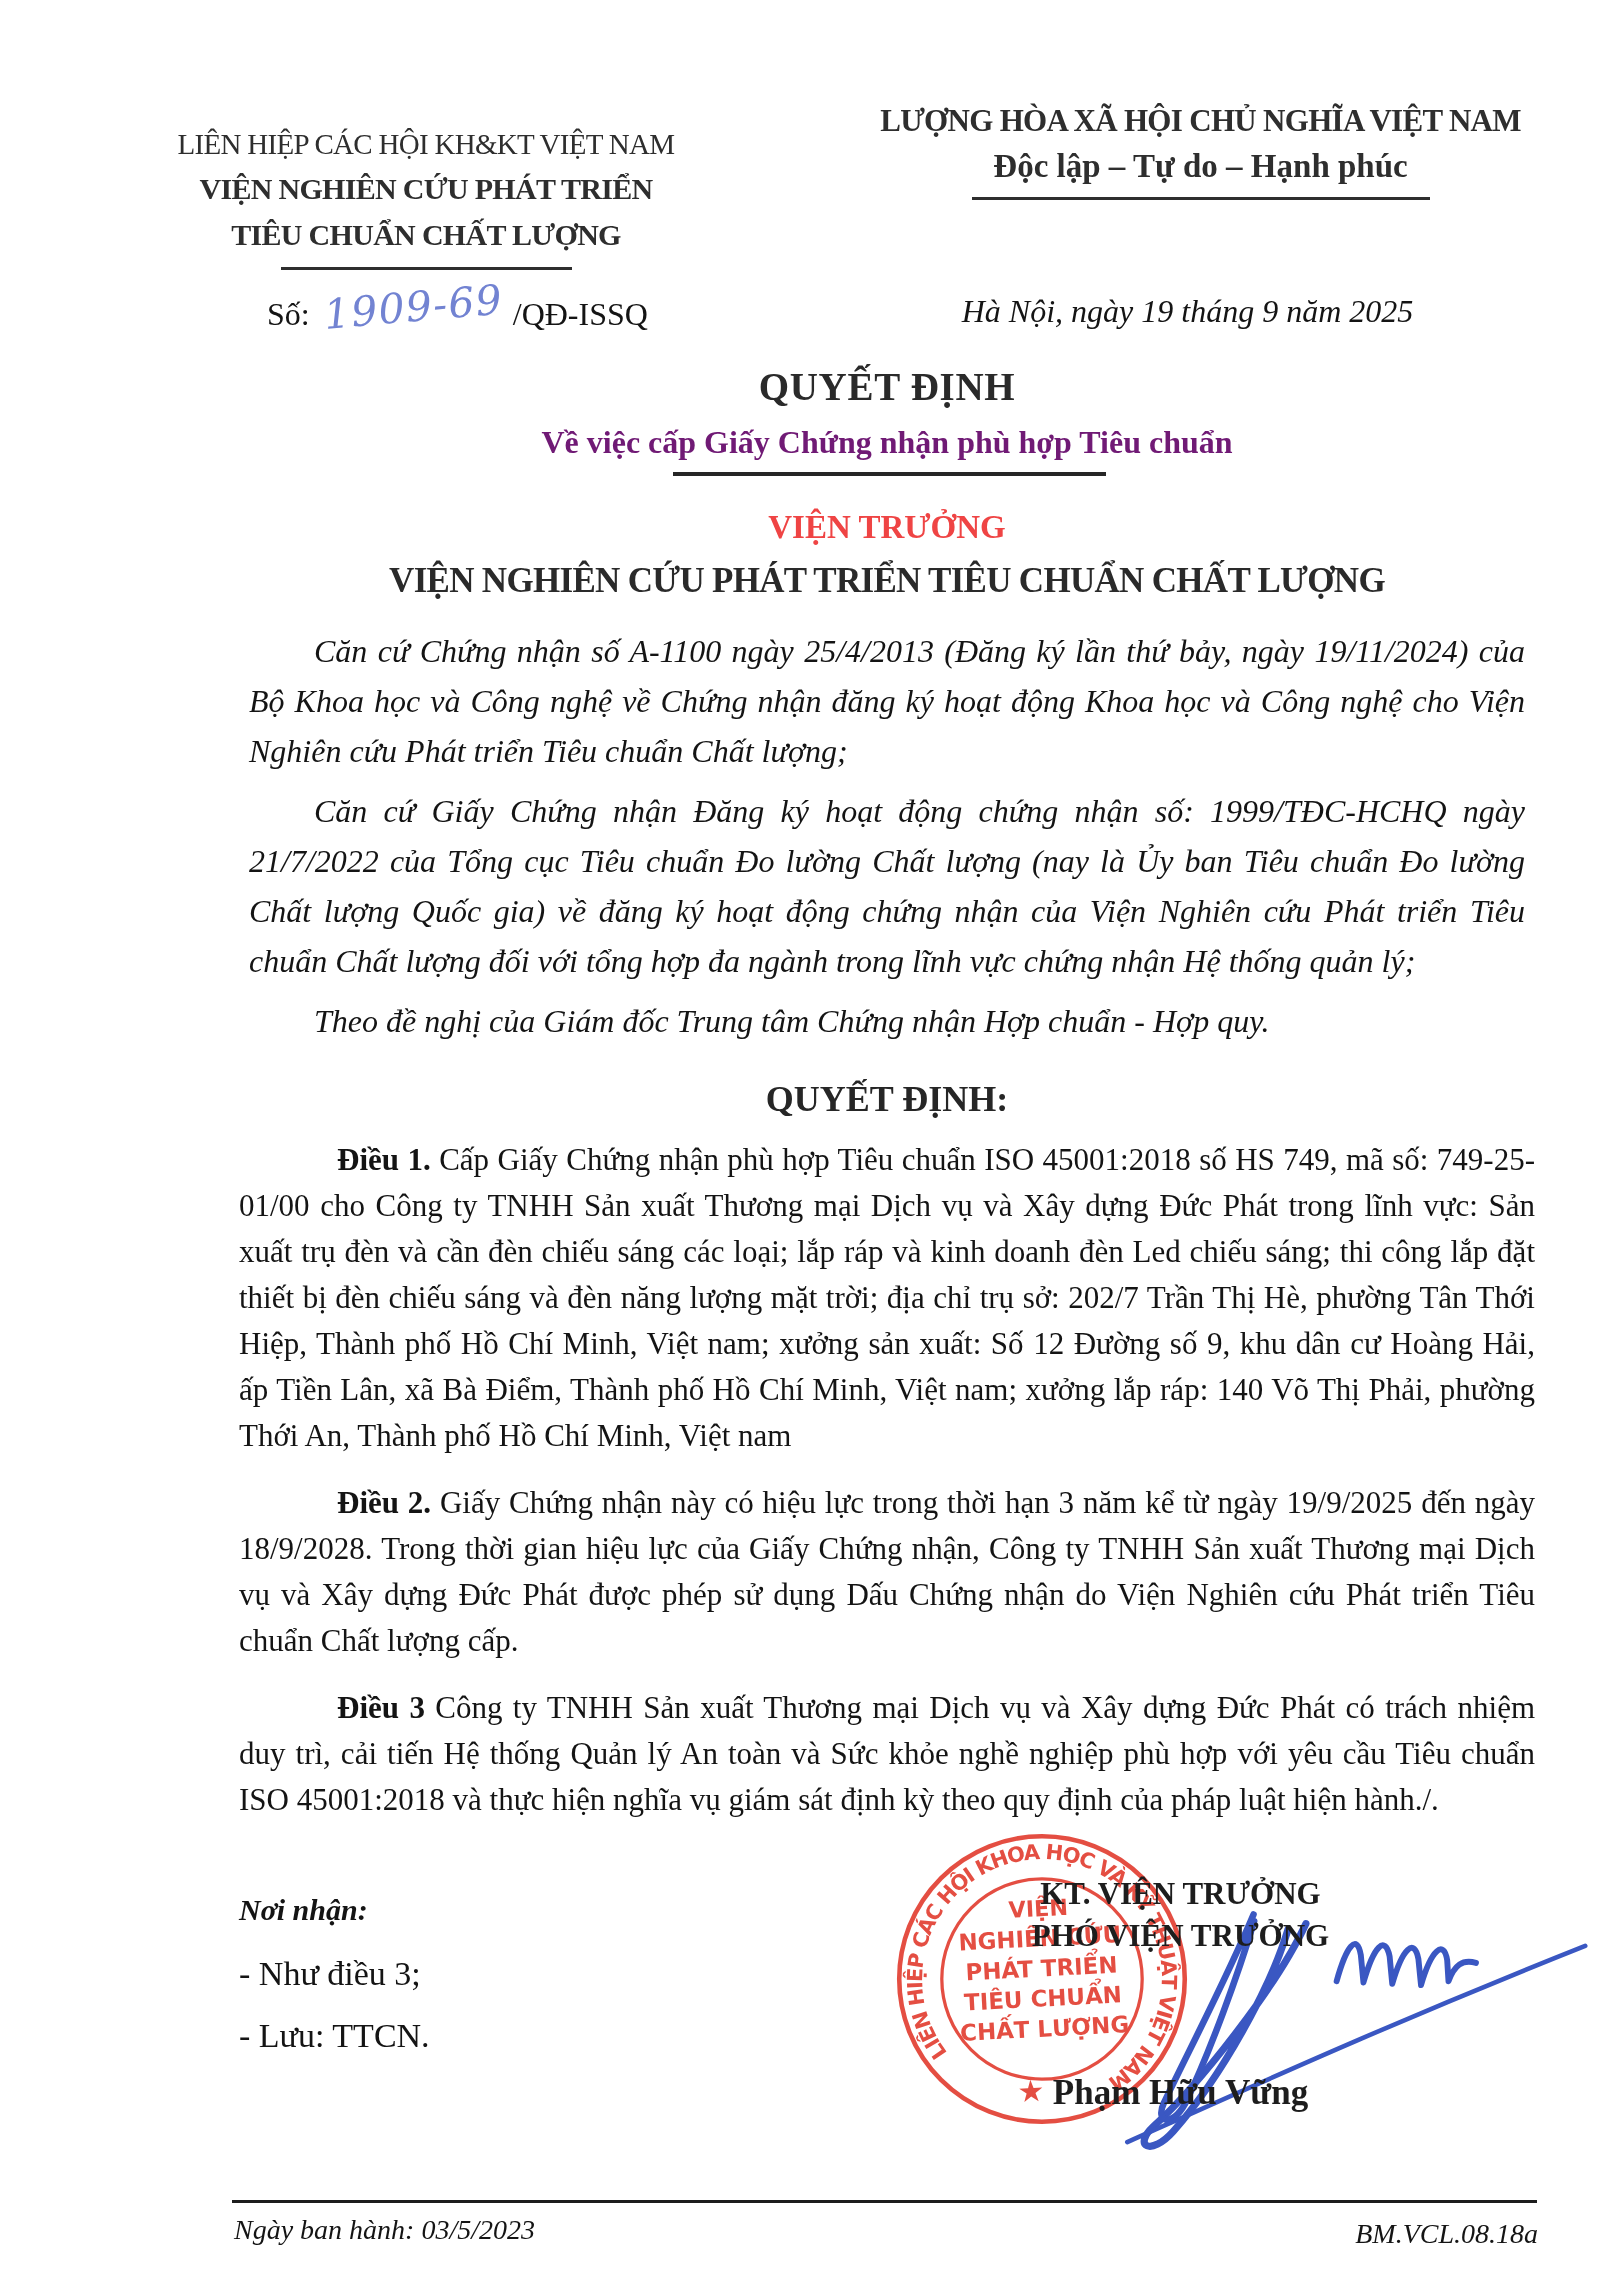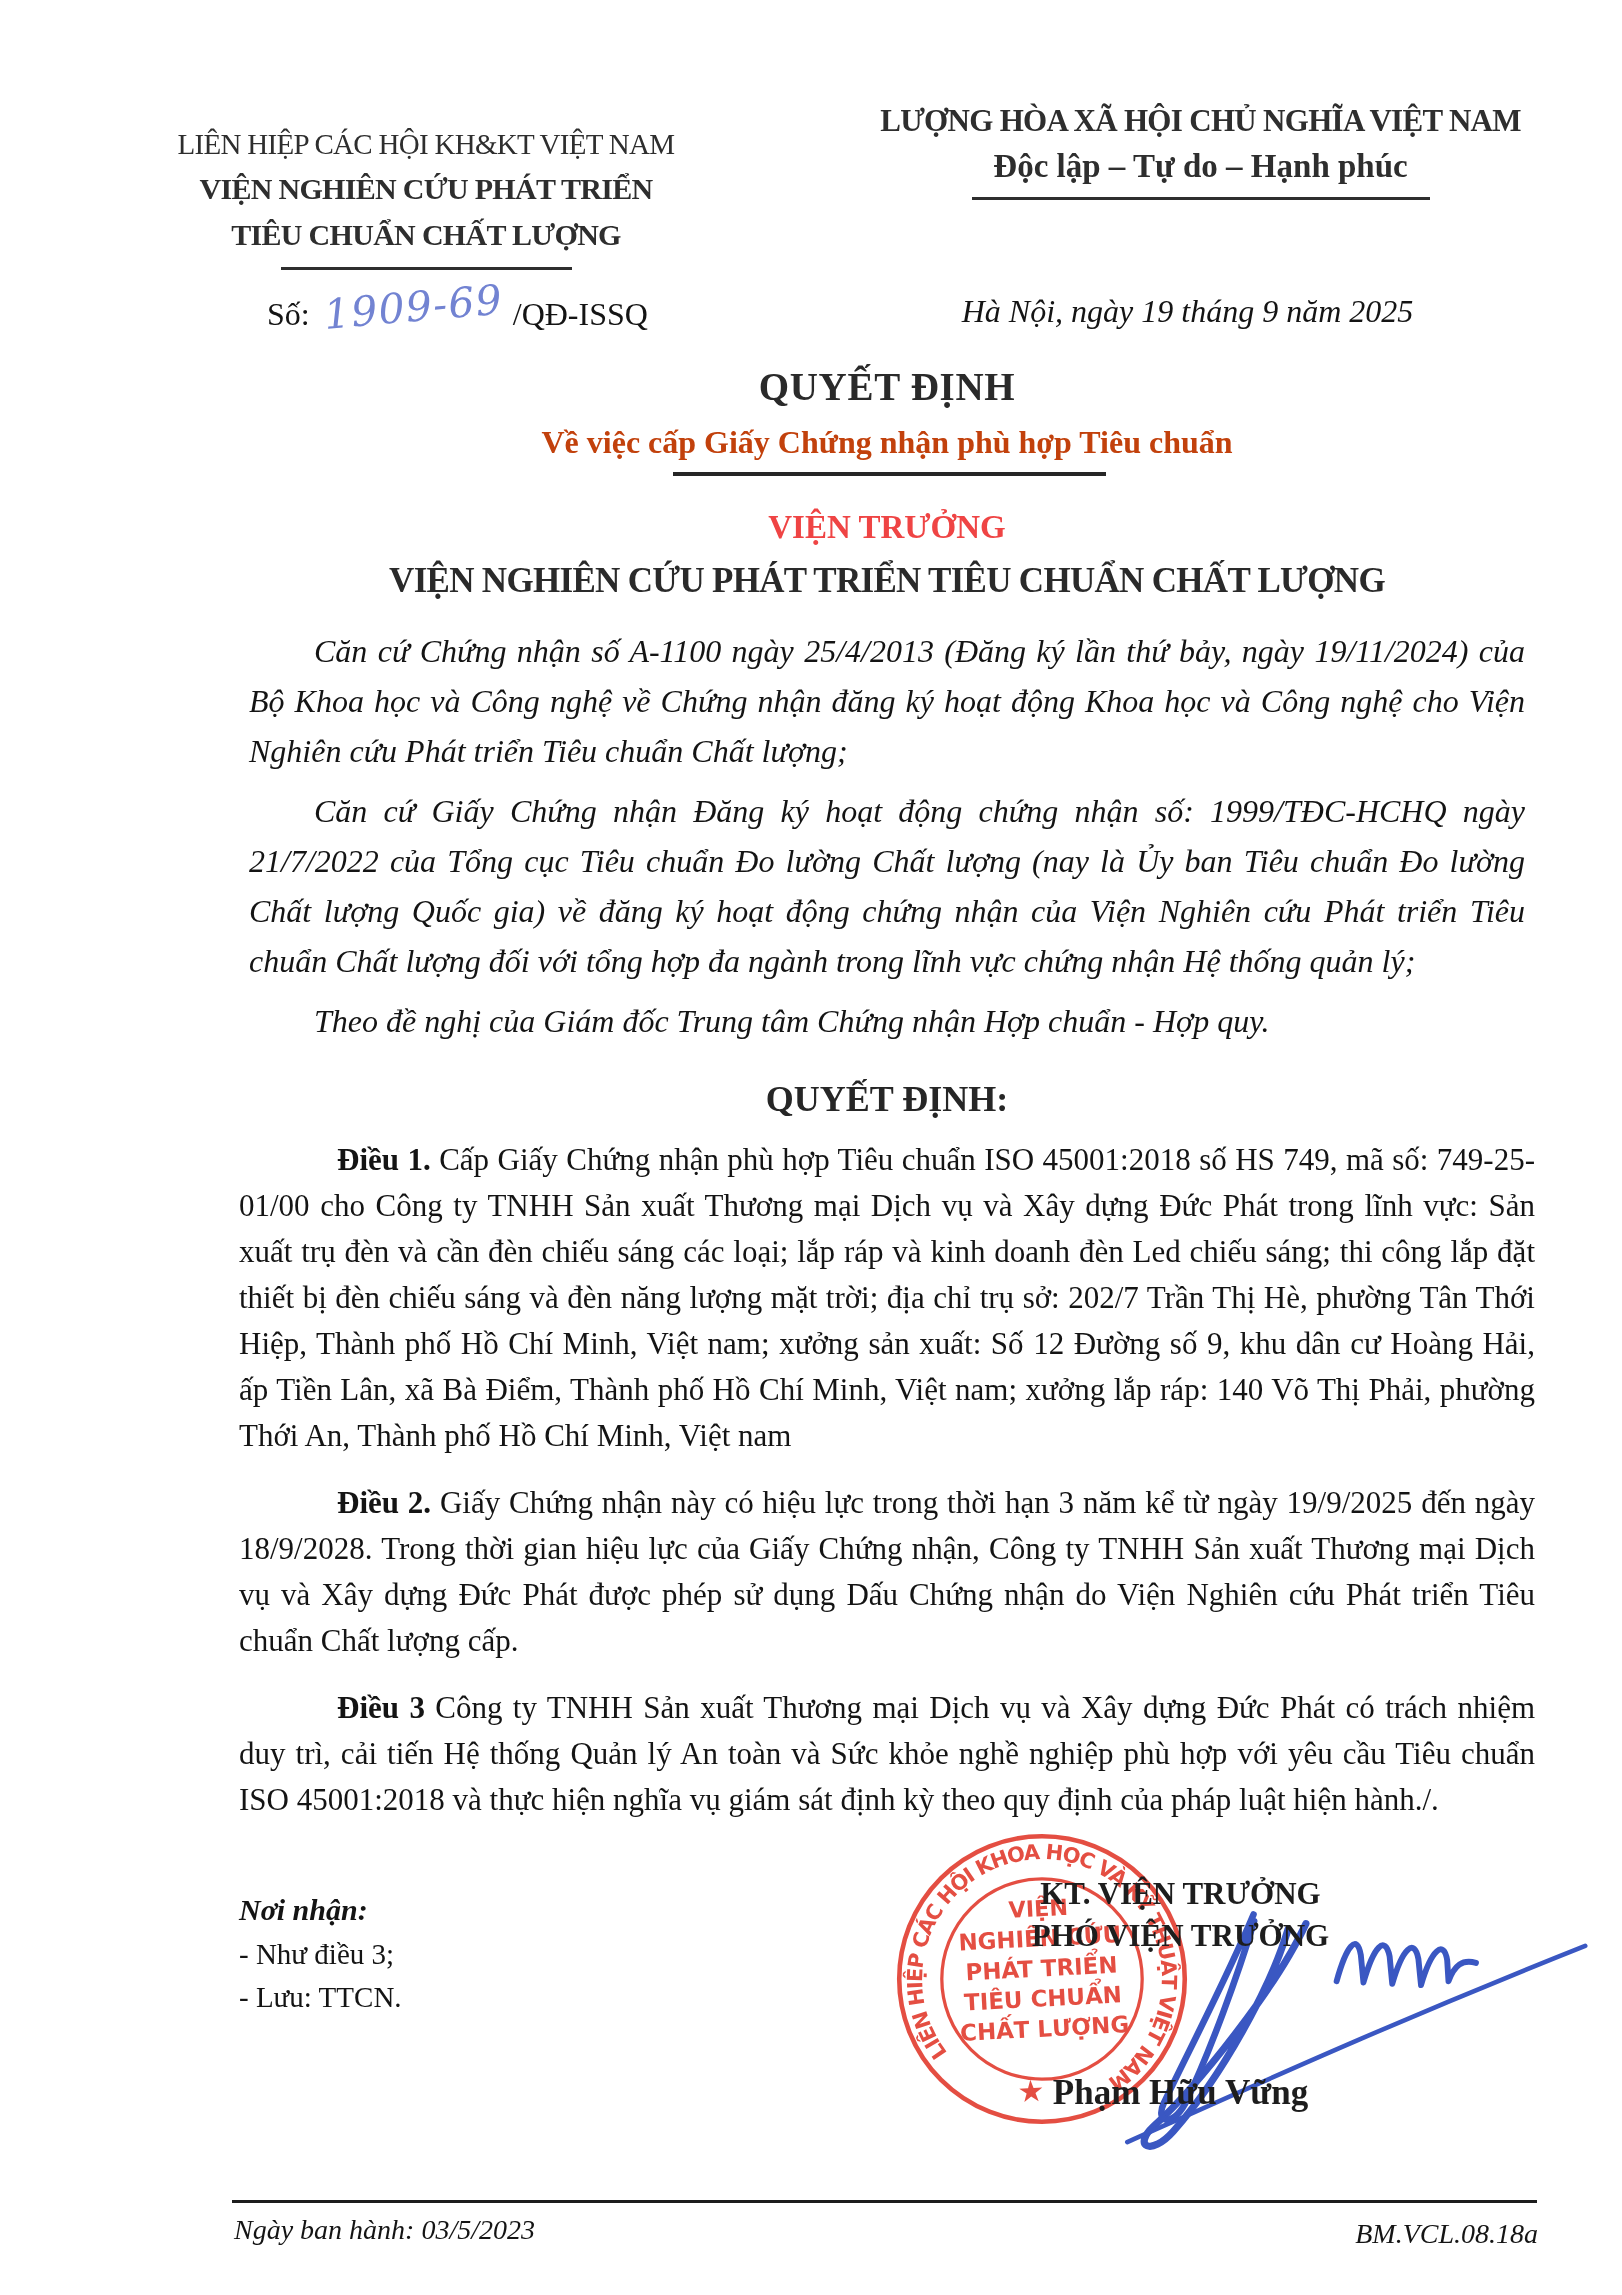--- a/index.html
+++ b/index.html
@@ -25,38 +25,38 @@
   .doc-no{left:267px;top:287px;font-size:32px;white-space:nowrap;}
   .doc-no .hand{
     display:inline-block;color:#7283d2;font-size:41px;font-style:italic;
     font-family:"DejaVu Serif",serif;transform:rotate(-5deg) translateY(-3.9px);
     letter-spacing:1.3px;margin:0 9.2px 0 14.4px;
   }
   .dateline{left:857px;top:293px;width:661px;text-align:center;font-size:32px;font-style:italic;white-space:nowrap;}
   
   .content-center{left:239px;width:1296px;text-align:center;}
   .doc-title{top:364px;font-size:39px;font-weight:700;color:#2a2a2a;letter-spacing:0.7px;}
-  .doc-subtitle{top:424px;font-size:32px;font-weight:700;color:#c2410c;}
+  .doc-subtitle{top:424px;font-size:32px;font-weight:700;color:#701a75;}
   .subtitle-rule{left:673px;top:472px;width:433px;height:3.9px;background:#262626;}
   .issuer-title{top:509px;font-size:33px;font-weight:700;color:#ef4444;}
   .issuer-name{top:561px;font-size:35px;font-weight:700;color:#2a2a2a;letter-spacing:-0.7px;}
   
   .recitals{left:239px;top:616px;width:1296px;}
   .recital{
     font-size:32px;font-style:italic;line-height:50px;
     text-align:justify;text-indent:65px;margin:10px;
   }
   .decision-heading{top:1078px;font-size:36px;font-weight:700;color:#262626;}
   .articles{left:239px;top:1137px;width:1296px;}
   .article{font-size:31px;line-height:46px;text-align:justify;text-indent:98px;margin:0 0 21px 0;}
   .article b{font-weight:700;}
   
   .recipients{left:239px;top:1887px;width:458px;}
   .recipients .head{font-size:30px;font-weight:700;font-style:italic;line-height:46px;}
-  .recipients .item{font-size:29px;line-height:43px;}
+  .recipients .item{font-size:34px;line-height:43px;margin-top:19px;}
   .kt-block{left:932px;top:1873px;width:497px;text-align:center;font-size:31px;font-weight:700;line-height:42px;color:#1d1d1d;}
   .signer-name{left:932px;top:2073px;width:497px;text-align:center;font-size:35px;font-weight:700;color:#1d1d1d;}
   .stamp-svg{left:894px;top:1831px;}
   .sig-svg{left:1054px;top:1883px;}
   
   .footer-rule{left:232px;top:2200px;width:1305px;height:2.6px;background:#1d1d1d;}
   .footer-left{left:234px;top:2214px;font-size:28px;font-style:italic;}
   .footer-right{left:1276px;top:2218px;width:262px;text-align:right;font-size:28px;font-style:italic;}
 </style>
 </head>

